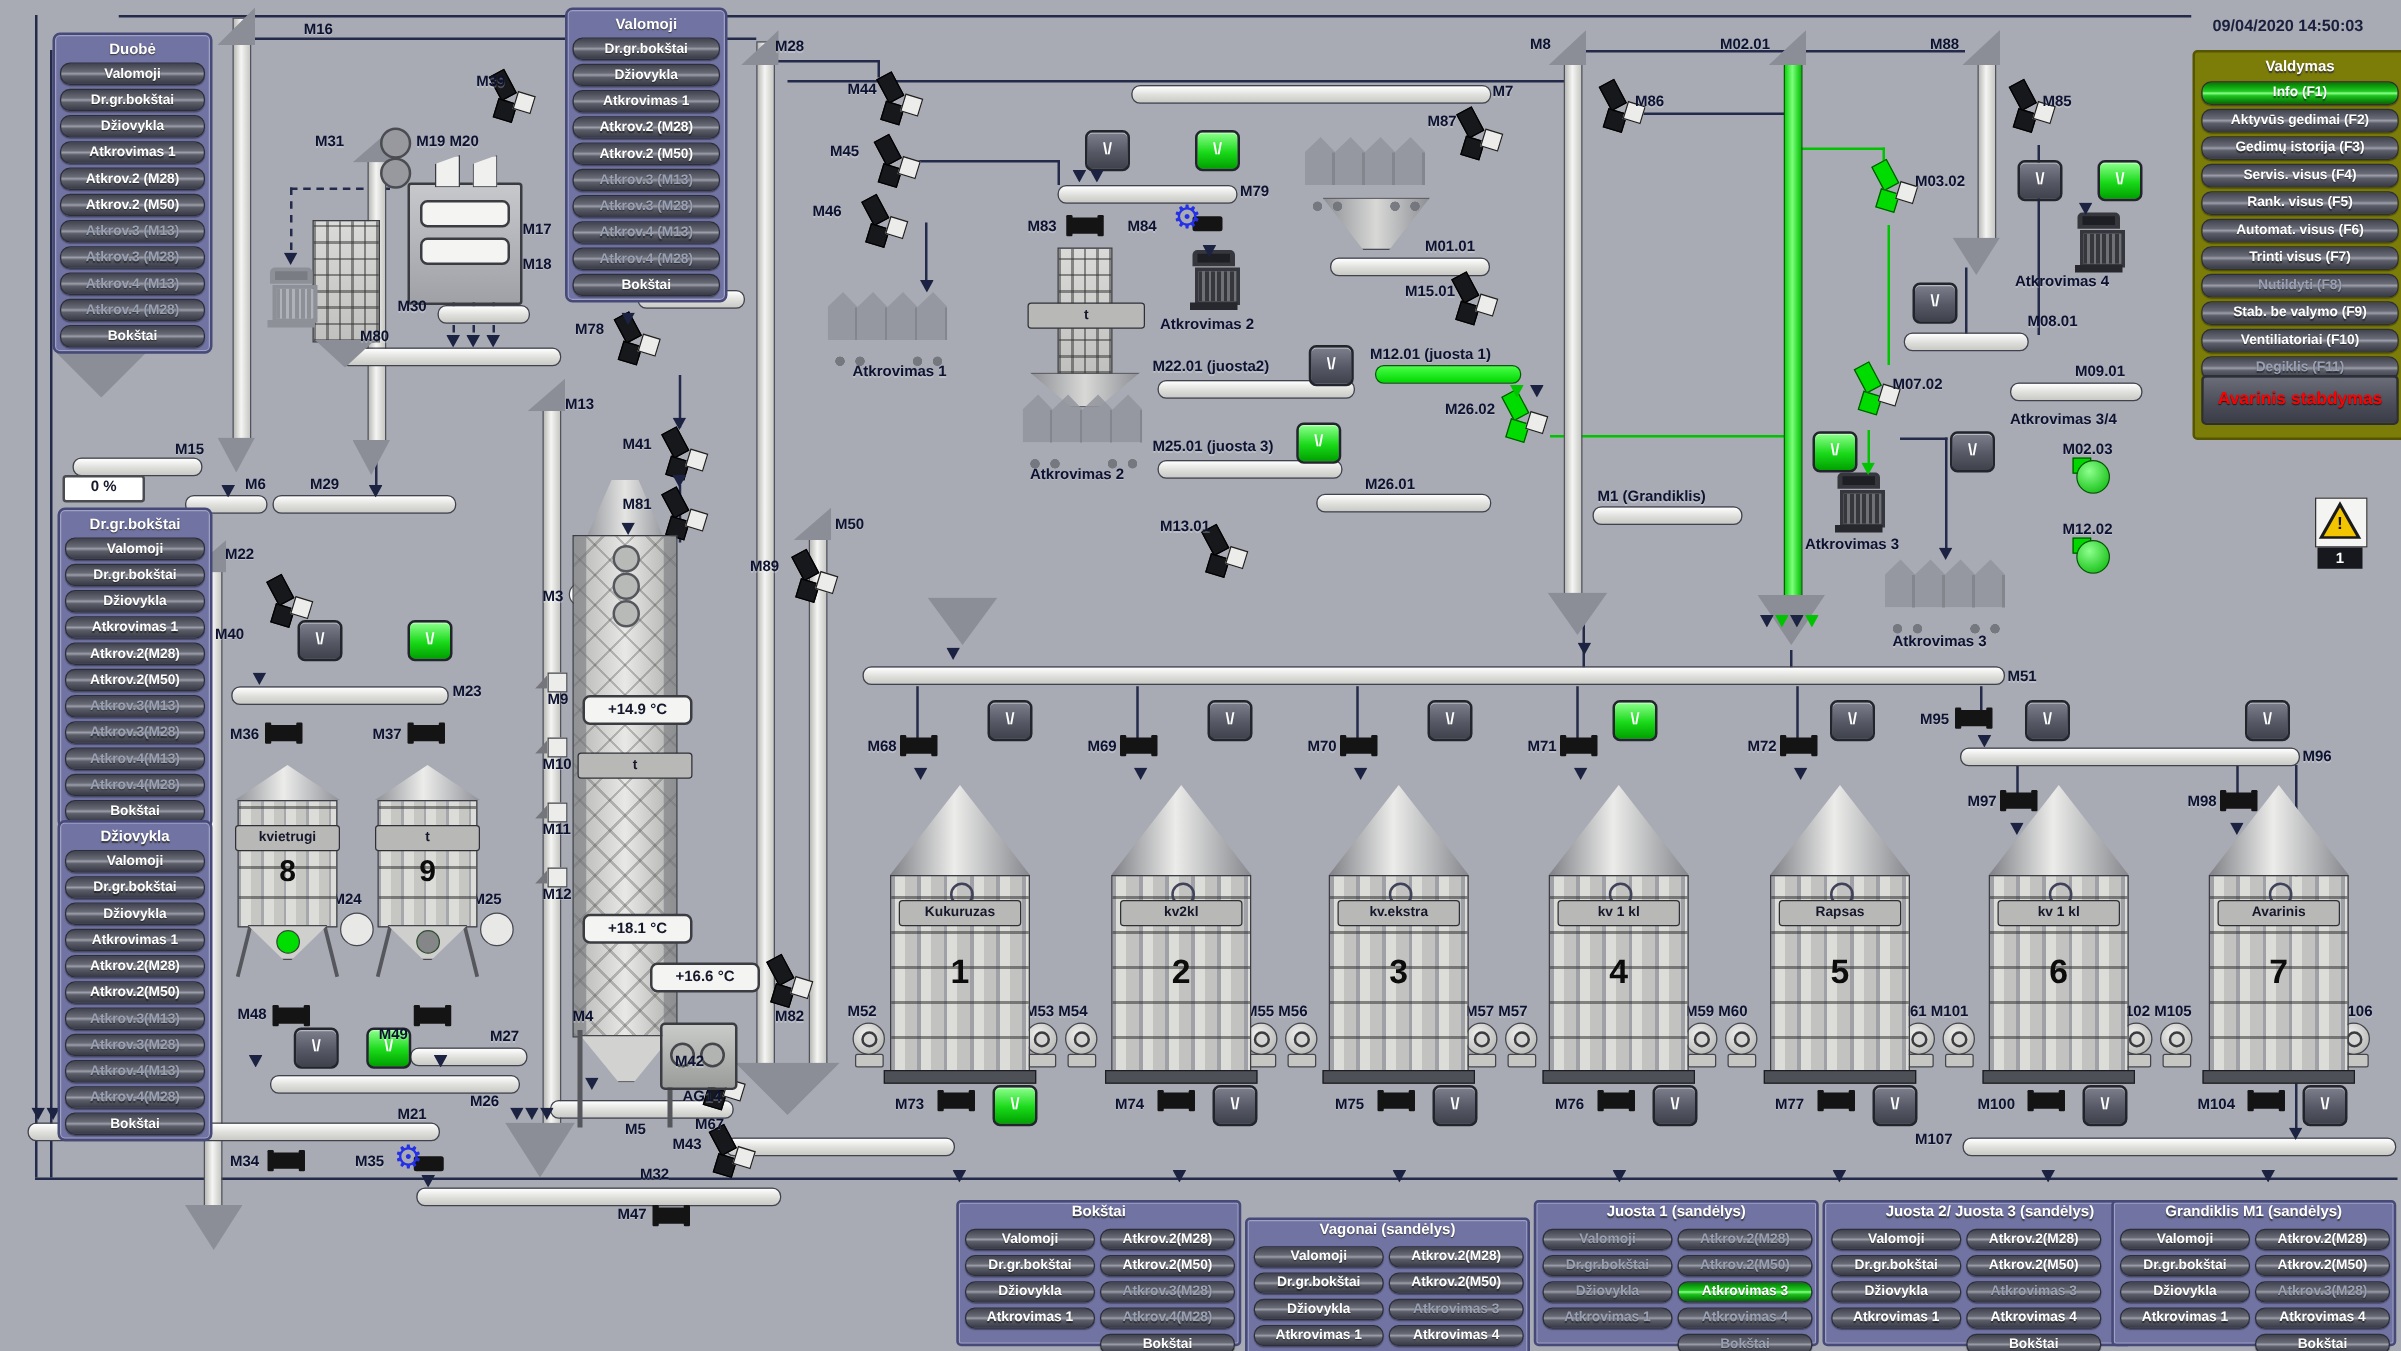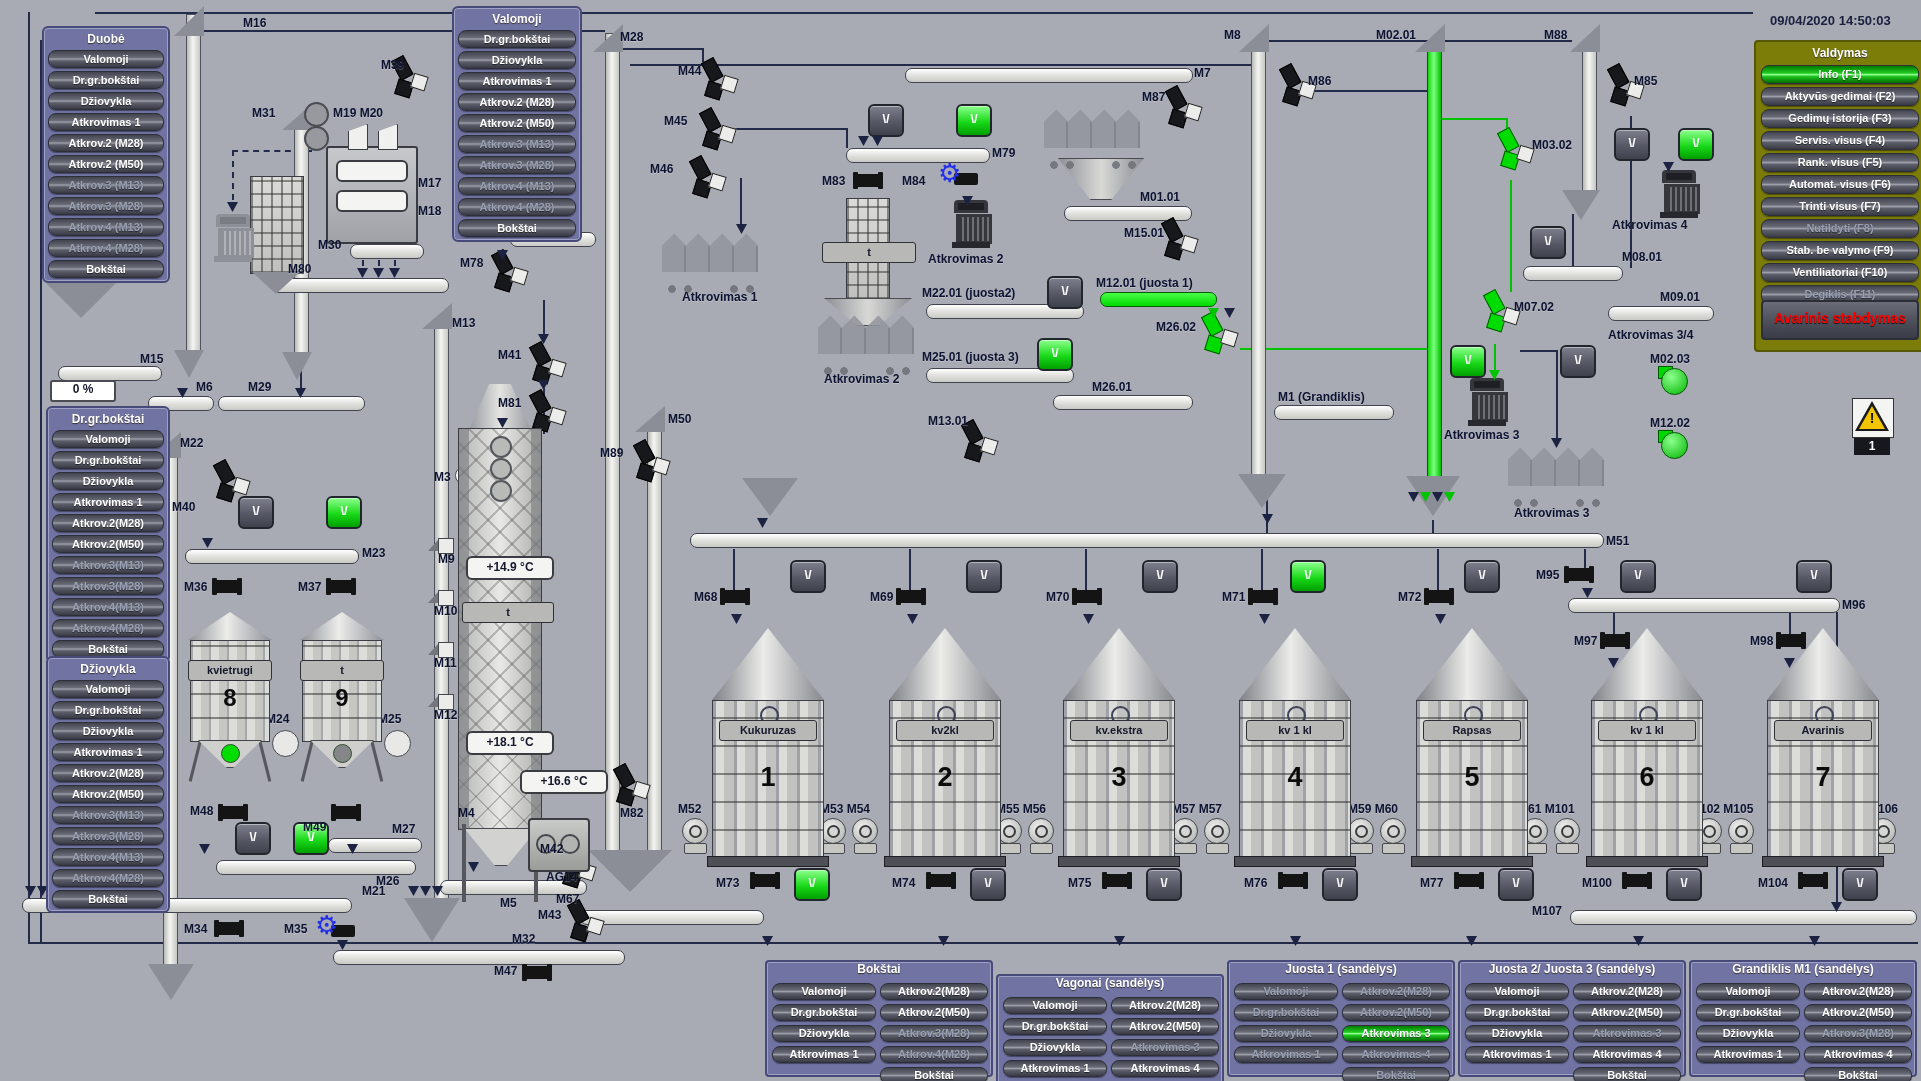--- a/index.html
+++ b/index.html
@@ -688,21 +688,21 @@
       <div class="lbl" style="left: 172px; top: 500px;">M40</div>
       <div class="lbl" style="left: 362px; top: 546px;">M23</div>
       <div class="lbl" style="left: 184px; top: 580px;">M36</div>
       <div class="lbl" style="left: 298px; top: 580px;">M37</div>
       <div class="lbl" style="left: 266px; top: 712px;">M24</div>
       <div class="lbl" style="left: 378px; top: 712px;">M25</div>
       <div class="lbl" style="left: 190px; top: 804px;">M48</div>
       <div class="lbl" style="left: 303px; top: 804px; margin-top: 16px;">M49</div>
       <div class="lbl" style="left: 392px; top: 822px;">M27</div>
       <div class="lbl" style="left: 376px; top: 874px;">M26</div>
-      <div class="lbl" style="left: 318px; top: 884px; margin-left: 44px;">M21</div>
+      <div class="lbl" style="left: 318px; top: 884px;">M21</div>
       <div class="lbl" style="left: 184px; top: 922px;">M34</div>
       <div class="lbl" style="left: 284px; top: 922px;">M35</div>
       <div class="lbl" style="left: 512px; top: 932px;">M32</div>
       <div class="lbl" style="left: 494px; top: 964px;">M47</div>
       <div class="lbl" style="left: 538px; top: 908px;">M43</div>
       <div class="lbl" style="left: 500px; top: 896px;">M5</div>
       <div class="lbl" style="left: 540px; top: 842px;">M42</div>
       <div class="lbl" style="left: 556px; top: 892px;">M67</div>
       <div class="lbl" style="left: 488px; top: 228px;">M2</div>
       <div class="lbl" style="left: 460px; top: 256px;">M78</div>
@@ -977,21 +977,21 @@
           <div class="mbtn off">Atkrovimas 1</div>
         </div>
         <div class="col" style="left: 113px; width: 106px;">
           <div class="mbtn off">Atkrov.2(M28)</div>
           <div class="mbtn off">Atkrov.2(M50)</div>
           <div class="mbtn active">Atkrovimas 3</div>
           <div class="mbtn off">Atkrovimas 4</div>
           <div class="mbtn off">Bokštai</div>
         </div>
       </div>
-      <div class="bpanel" style="left: 1458px; top: 960px;">
+      <div class="bpanel" style="left: 1458px; top: 960px; padding-left: 20px;">
         <div class="hdr">Juosta 2/ Juosta 3 (sandėlys)</div>
         <div class="col" style="left: 5px; width: 102px;">
           <div class="mbtn on">Valomoji</div>
           <div class="mbtn on">Dr.gr.bokštai</div>
           <div class="mbtn on">Džiovykla</div>
           <div class="mbtn on">Atkrovimas 1</div>
         </div>
         <div class="col" style="left: 113px; width: 106px;">
           <div class="mbtn on">Atkrov.2(M28)</div>
           <div class="mbtn on">Atkrov.2(M50)</div>

